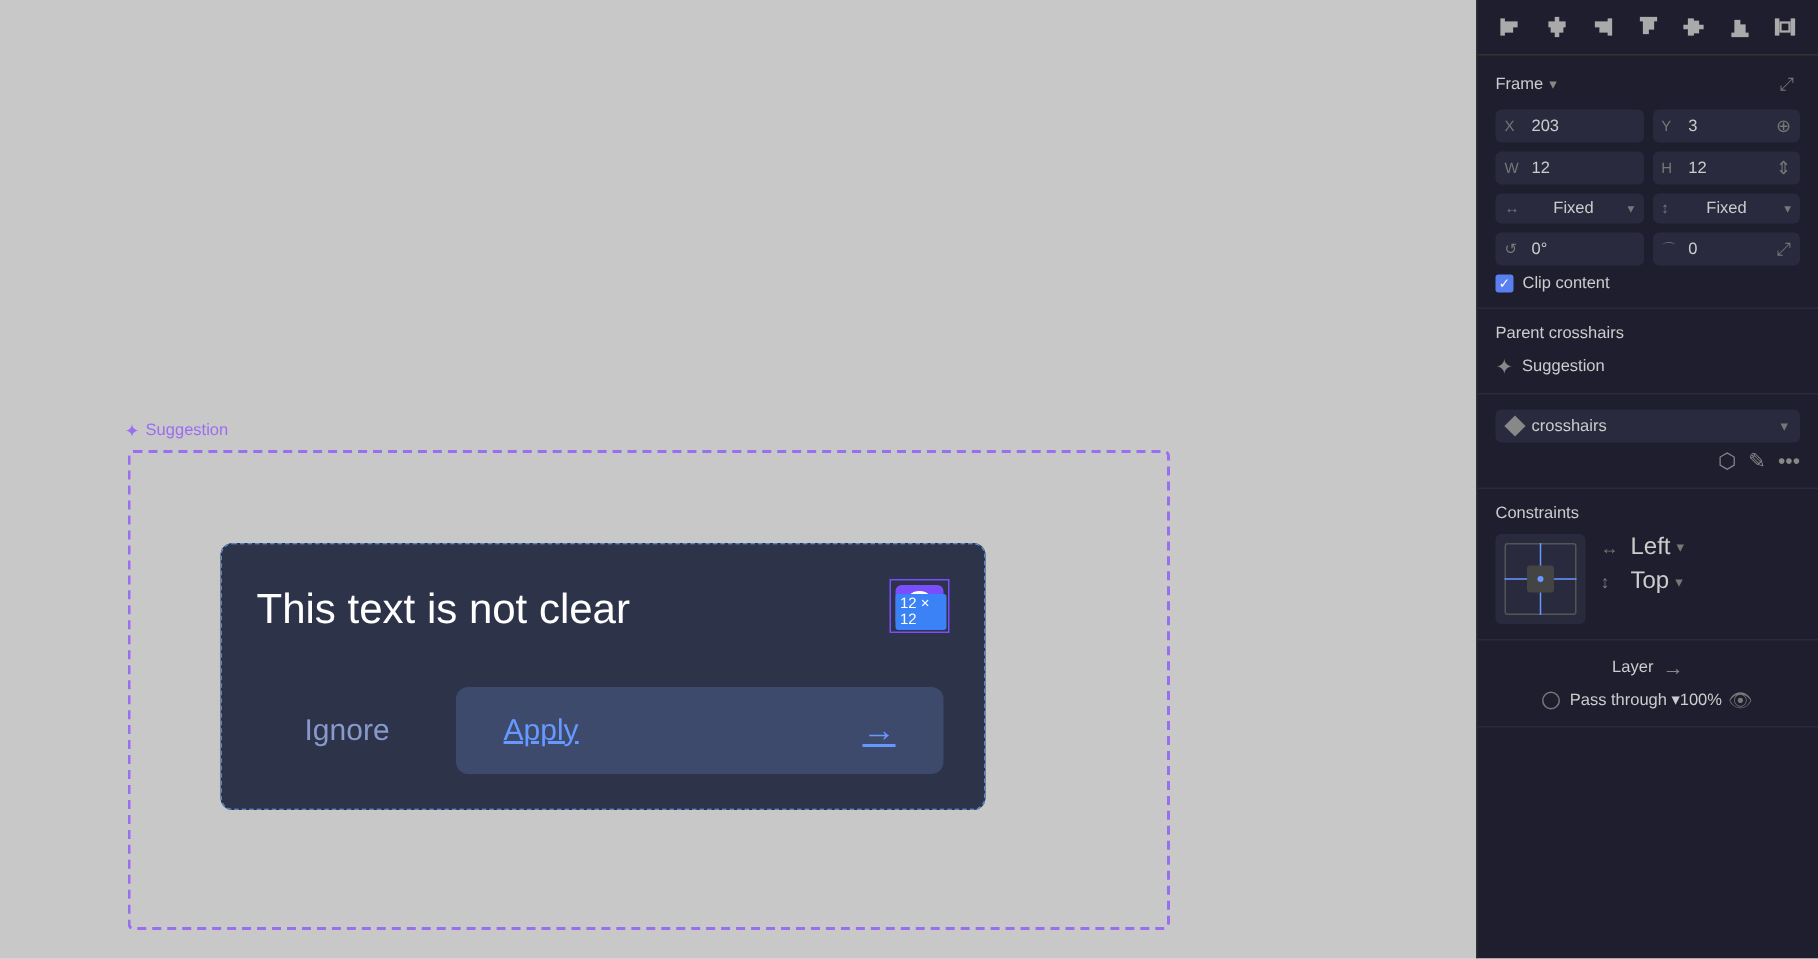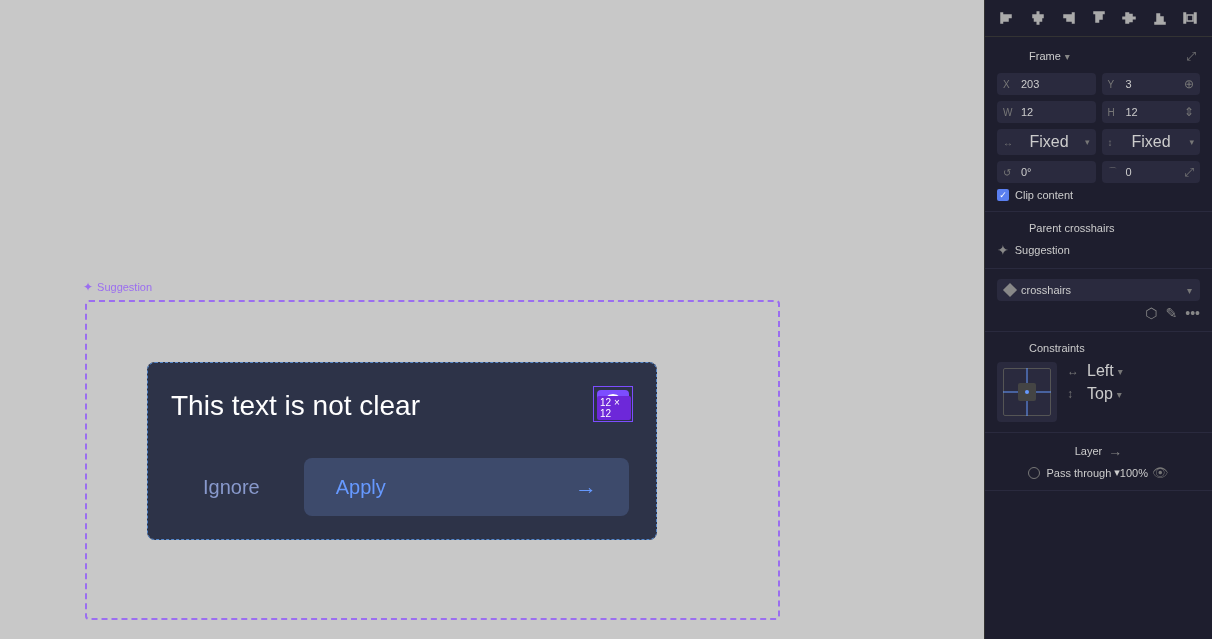--- a/index.html
+++ b/index.html
@@ -105,21 +105,21 @@
       height: 10px;
       background: white;
     }
 
     .badge-size {
       color: white;
       font-size: 10px;
       position: absolute;
       bottom: -2px;
       right: -2px;
-      background: #6d28d9;
+      background: #3b82f6;
       padding: 1px 3px;
       border-radius: 2px;
     }
 
     .card-actions {
       display: flex;
       gap: 12px;
       align-items: center;
     }
 
@@ -139,20 +139,21 @@
       padding: 16px 32px;
       background: #3d4a6b;
       color: #6699ff;
       border: none;
       border-radius: 8px;
       font-size: 20px;
       cursor: pointer;
       display: flex;
       align-items: center;
       justify-content: space-between;
+      text-decoration: underline;
     }
 
     .btn-apply-arrow {
       font-size: 22px;
       color: #6699ff;
     }
 
     
     .right-panel {
       width: 228px;
@@ -190,21 +191,20 @@
     .panel-section {
       padding: 10px 12px;
       border-bottom: 1px solid #2a2a3e;
     }
 
     .section-header {
       display: flex;
       align-items: center;
       justify-content: space-between;
       margin-bottom: 8px;
-      margin-left: 32px;
     }
 
     .section-title {
       font-size: 11px;
       color: #cccccc;
       display: flex;
       align-items: center;
       gap: 4px;
     }
 
@@ -256,21 +256,21 @@
     .fixed-select {
       background: #2a2a3e;
       border-radius: 4px;
       padding: 4px 6px;
       display: flex;
       align-items: center;
       justify-content: space-between;
     }
 
     .fixed-value {
-      font-size: 16px;
+      font-size: 11px;
       color: #cccccc;
     }
 
     
     .rot-corner-row {
       display: grid;
       grid-template-columns: 1fr 1fr;
       gap: 6px;
     }
 

